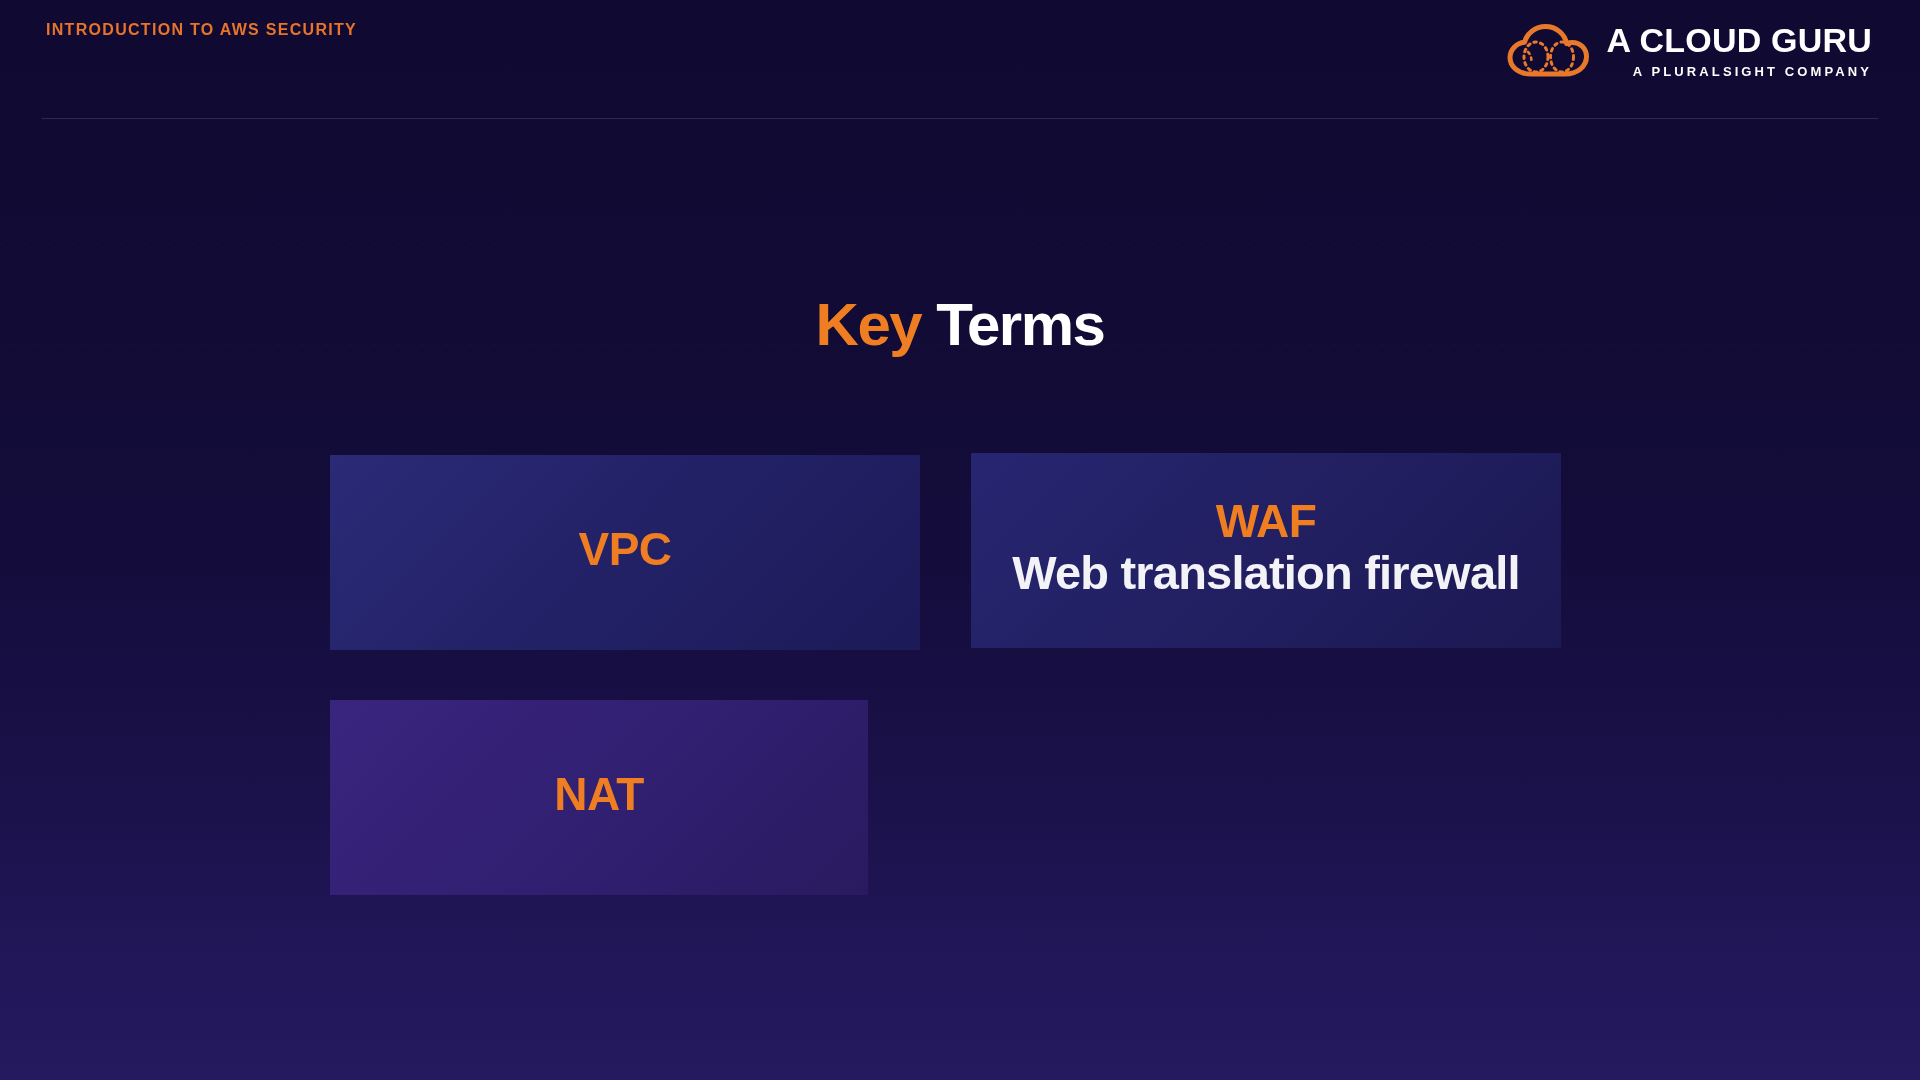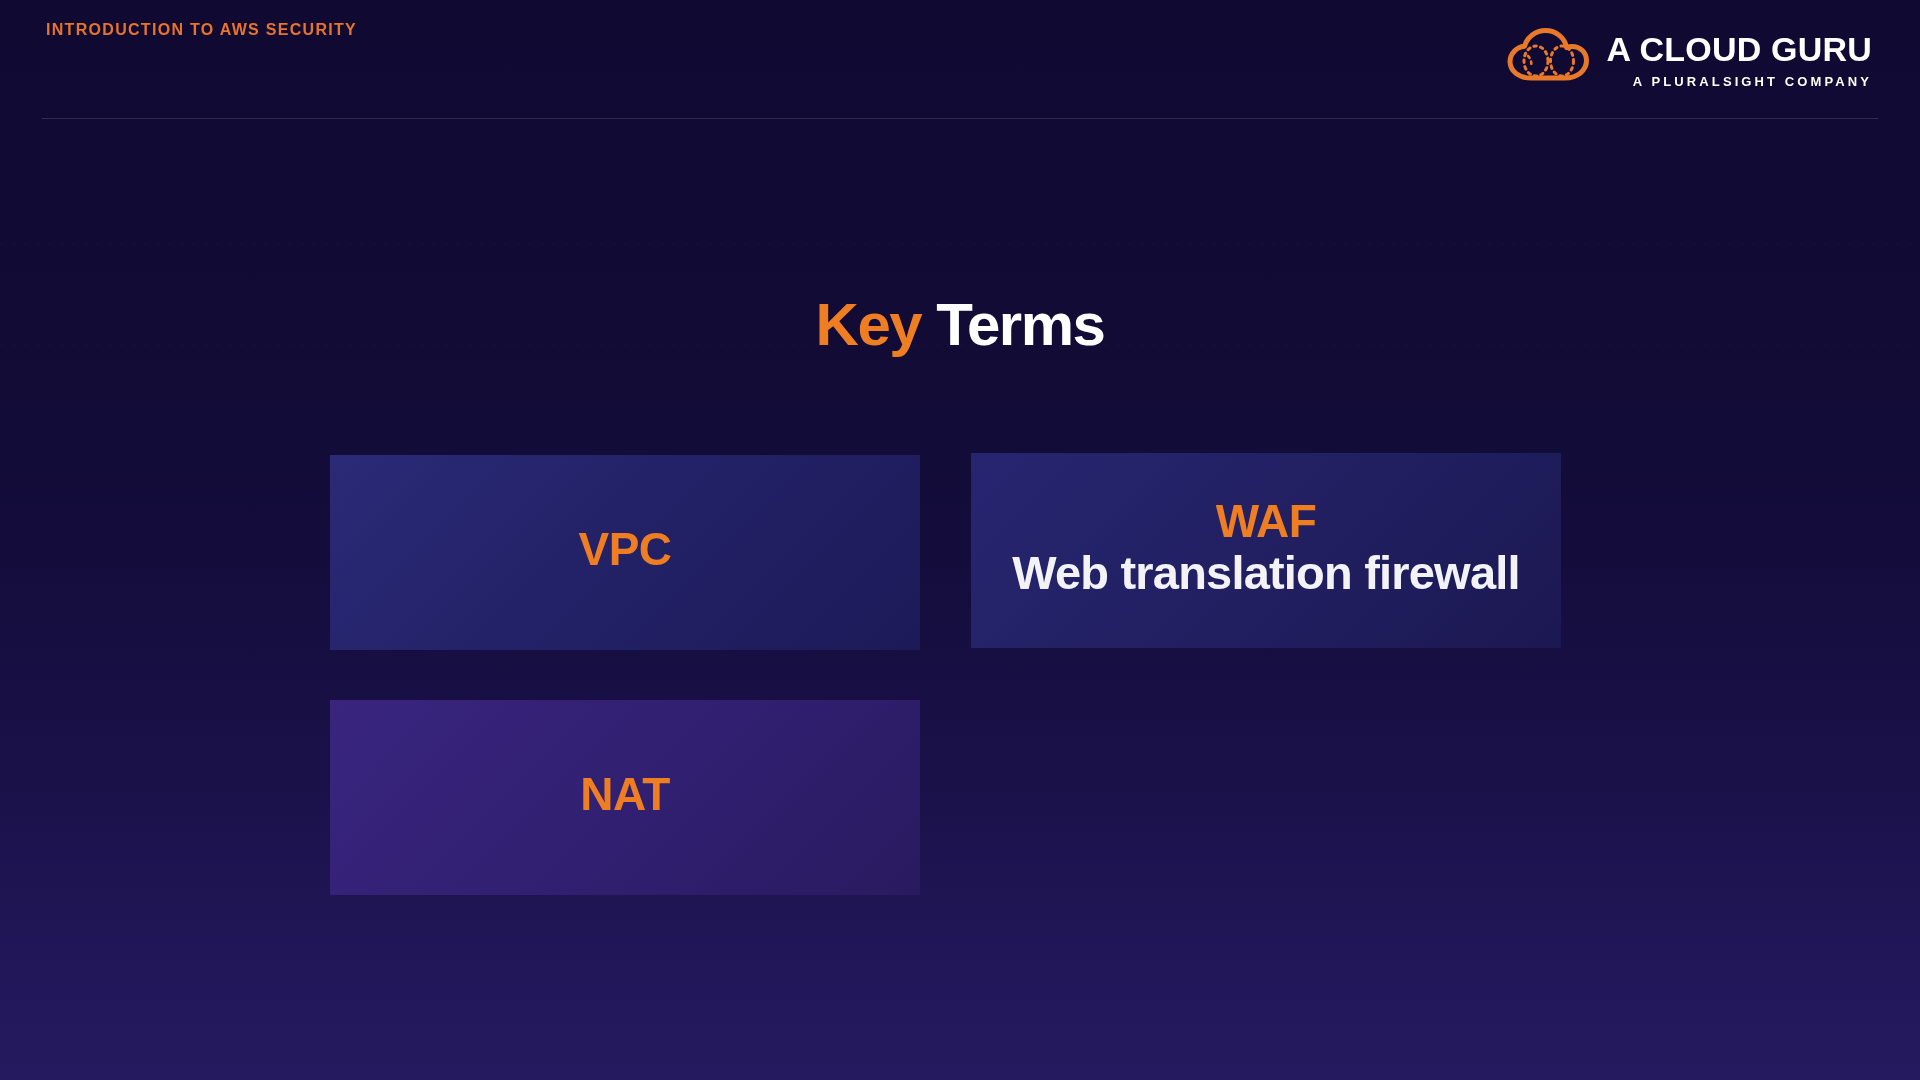--- a/index.html
+++ b/index.html
@@ -97,21 +97,21 @@
   
   .brand {
     position: absolute;
     right: 48px;
     top: 22px;
     display: flex;
     align-items: center;
     gap: 16px;
   }
   .brand-mark { width: 84px; height: 58px; display: block; flex: 0 0 auto; }
-  .brand-words { display: flex; flex-direction: column; align-items: flex-end; margin-top: 10px; }
+  .brand-words { display: flex; flex-direction: column; align-items: flex-end; }
   .brand-name {
     font-size: 34px;
     font-weight: bold;
     letter-spacing: 0.2px;
     color: #ffffff;
     line-height: 1.05;
     white-space: nowrap;
   }
   .brand-sub {
     font-size: 13px;
@@ -161,21 +161,21 @@
     width: 590px; height: 195px;
     background: linear-gradient(135deg, #2a2a77 0%, #232268 45%, #1d1a58 100%);
   }
   .card-waf {
     left: 641px; top: -2px;
     width: 590px; height: 195px;
     background: linear-gradient(135deg, #272570 0%, #222062 48%, #1b1852 100%);
   }
   .card-nat {
     left: 0; top: 245px;
-    width: 590px; height: 195px;
+    width: 538px; height: 195px;
     background: linear-gradient(135deg, #39257e 0%, #322073 46%, #291a60 100%);
   }
   .card-abbr {
     color: #ef7e23;
     font-size: 46px;
     font-weight: bold;
     letter-spacing: -0.5px;
     line-height: 1.06;
   }
   .card-term {

